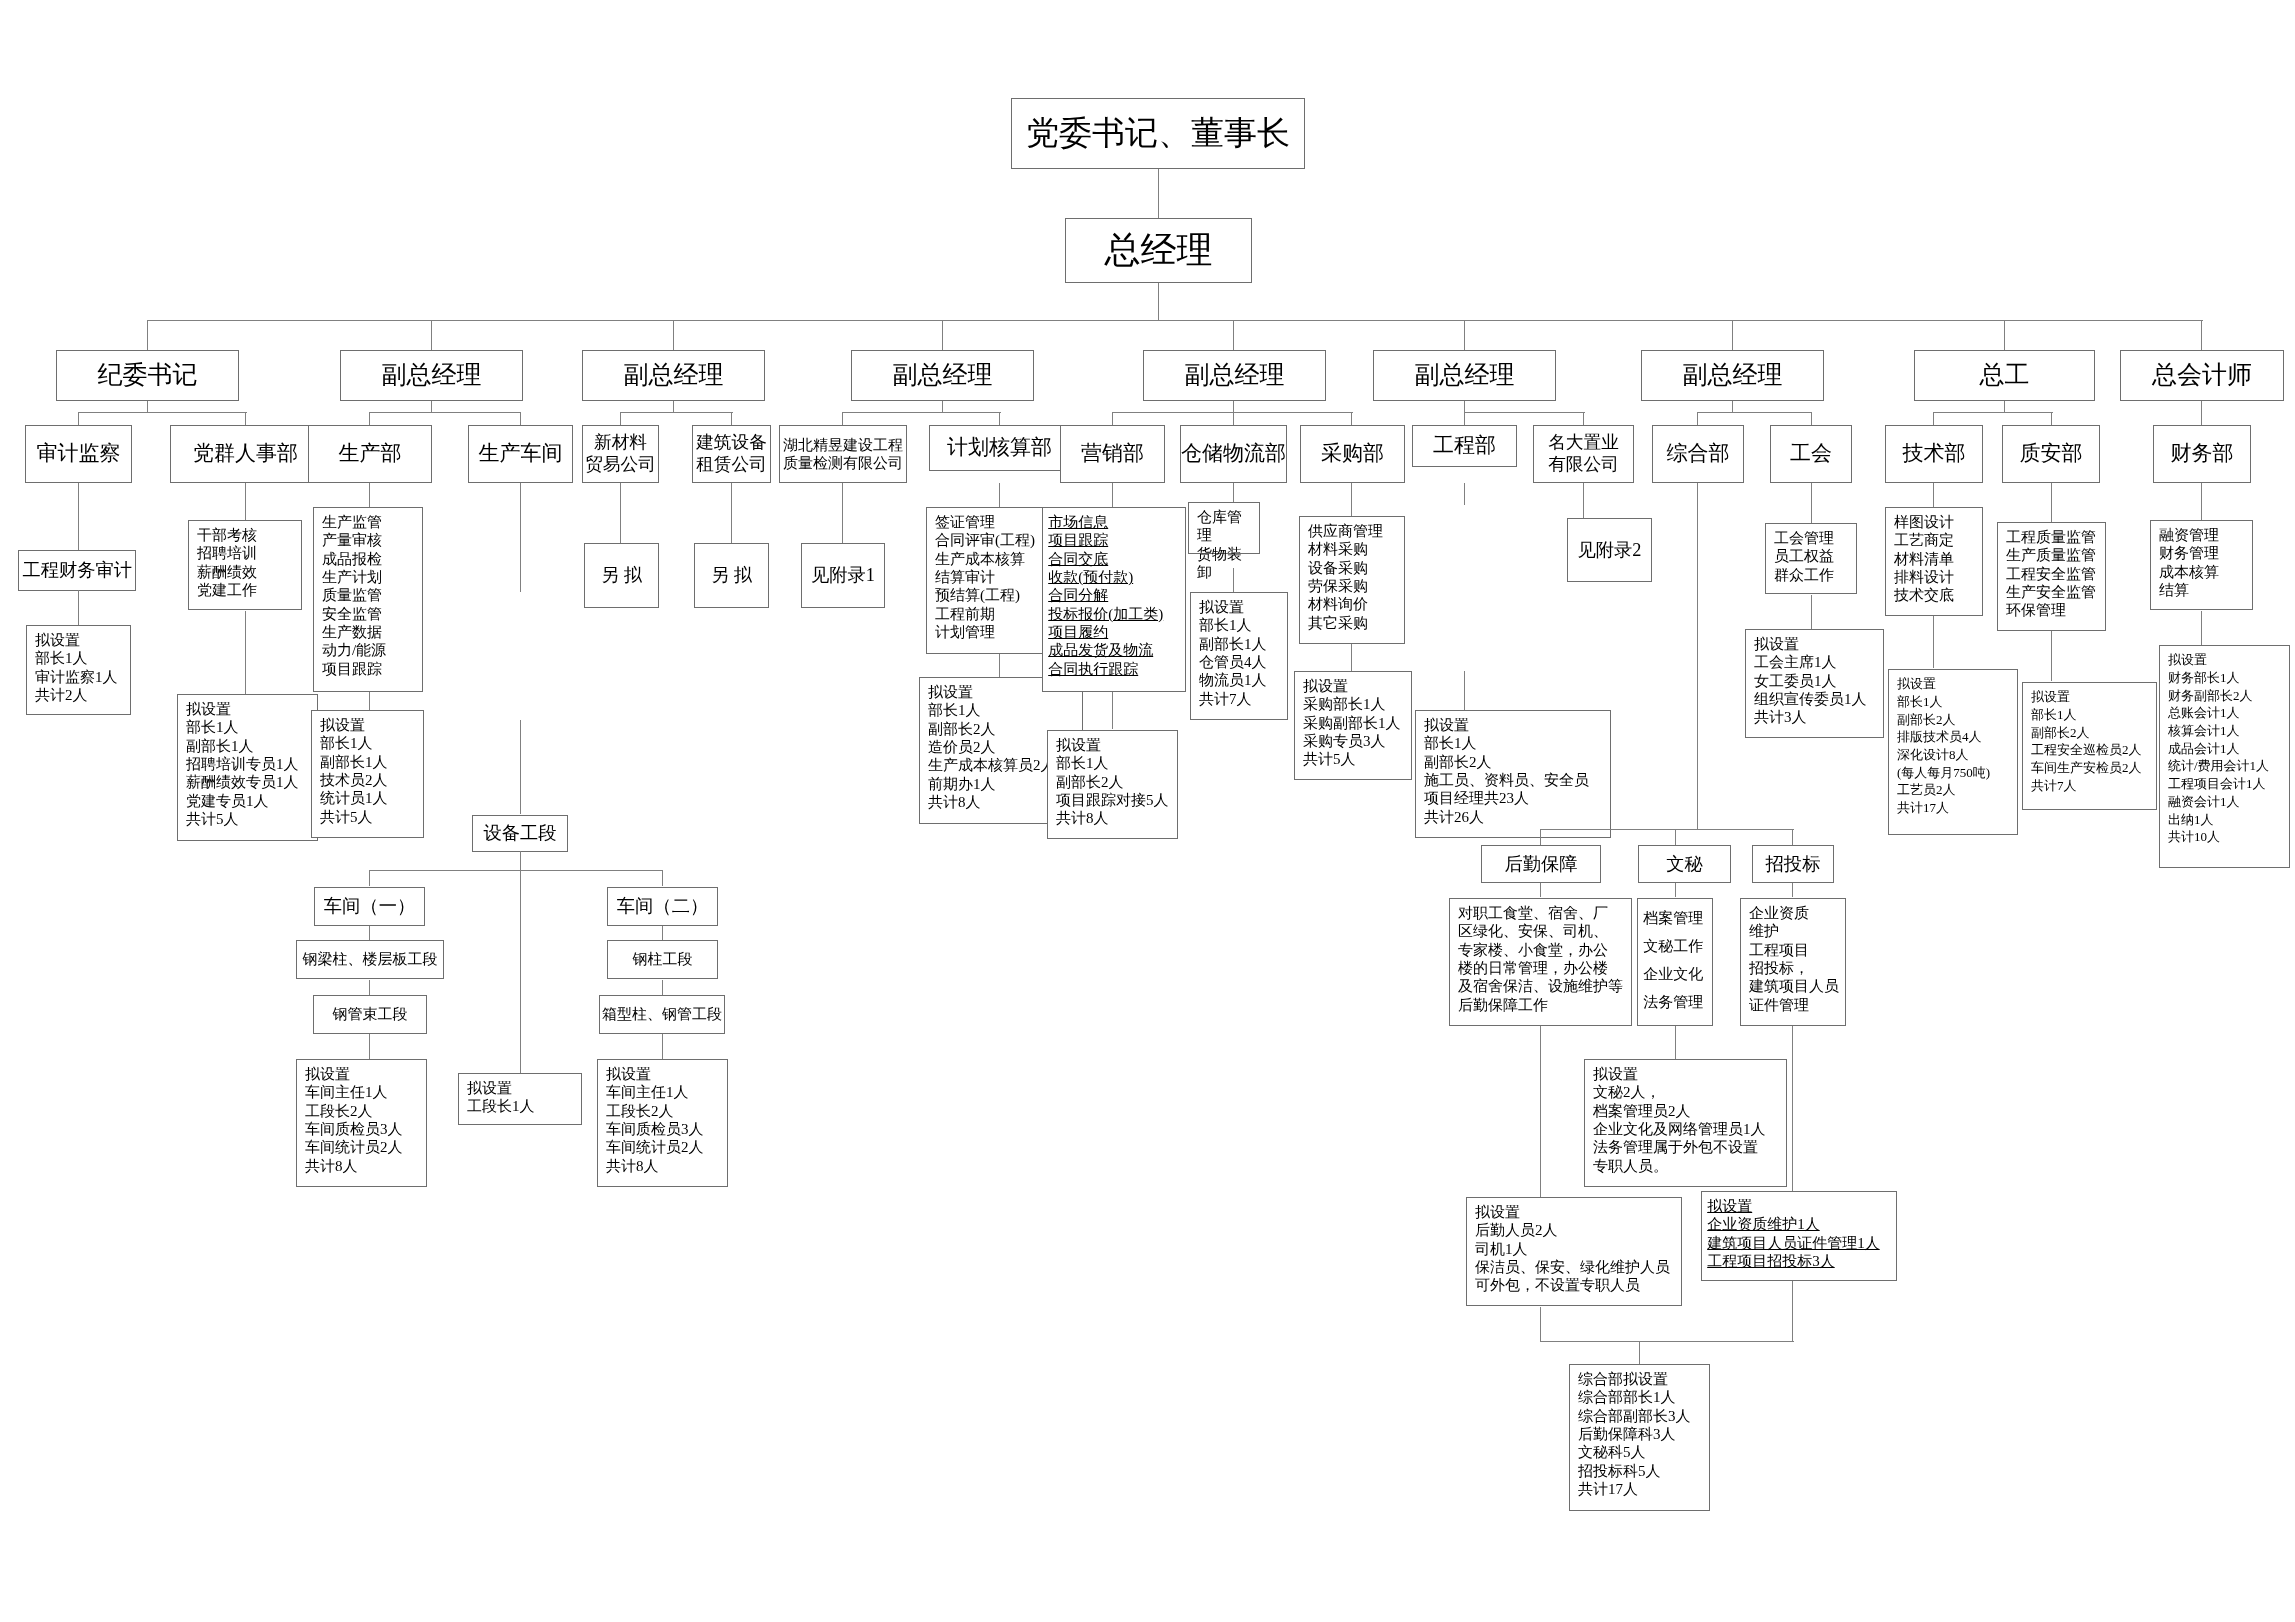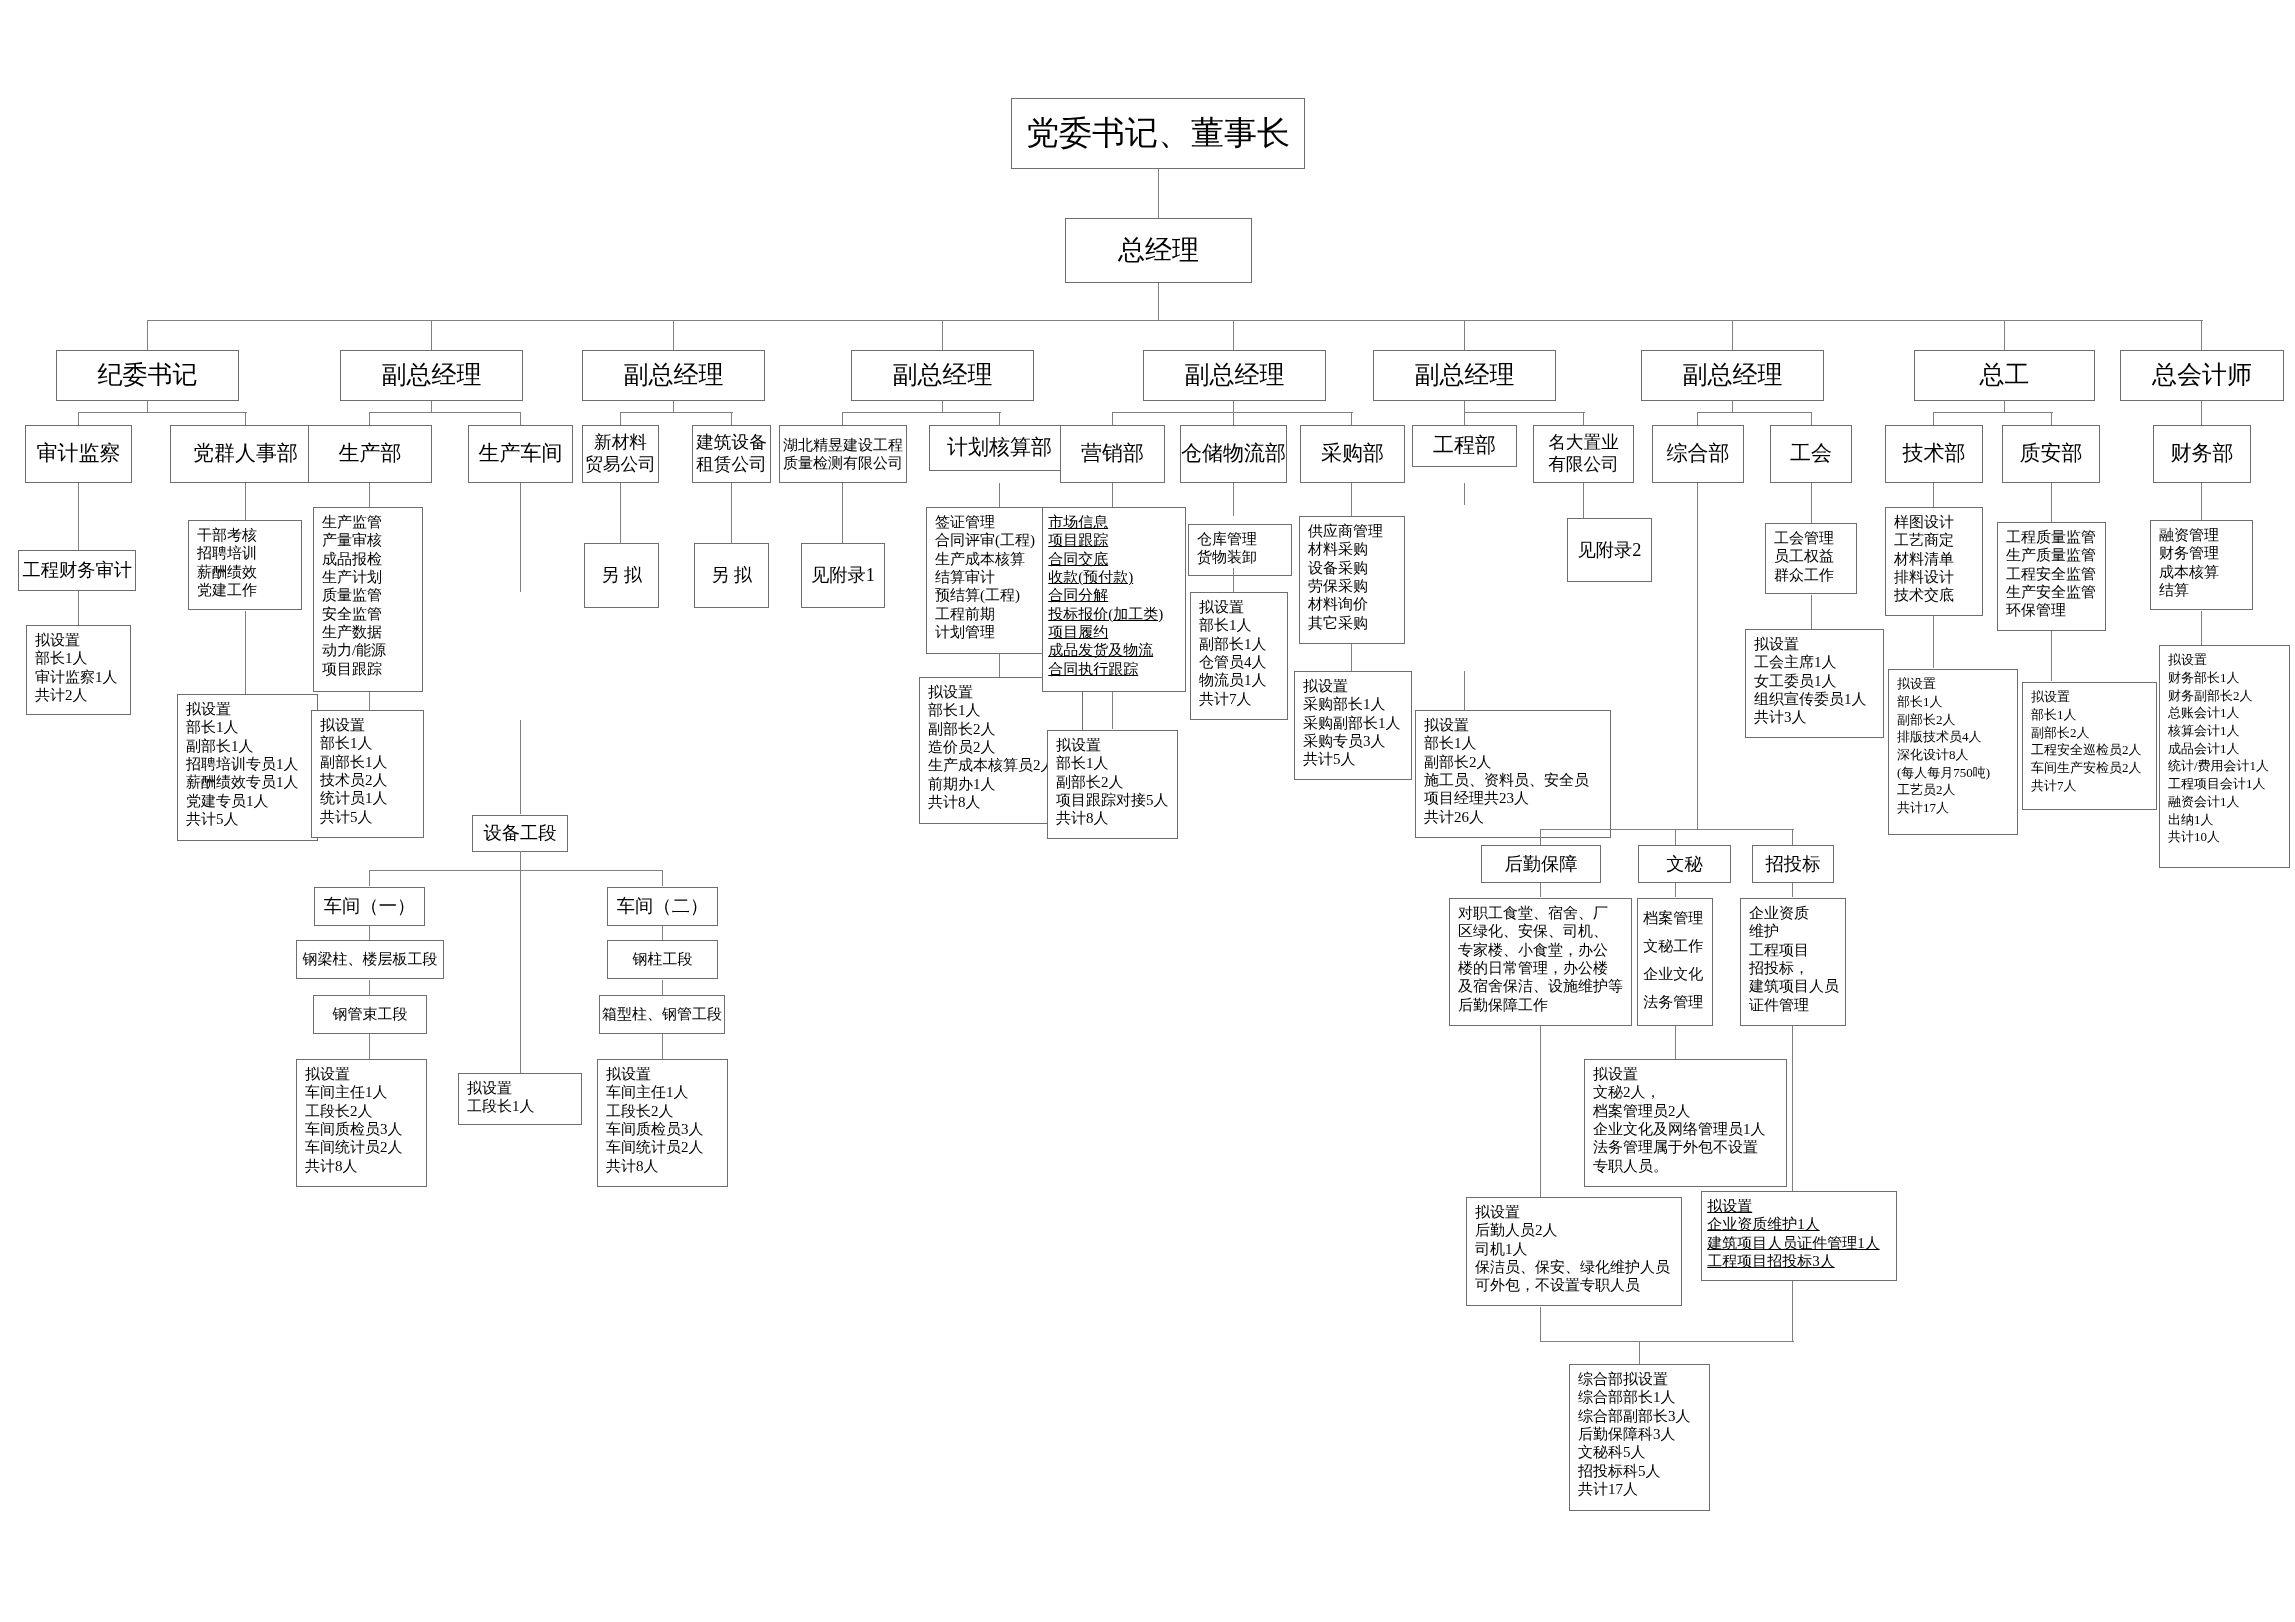--- a/index.html
+++ b/index.html
@@ -6,21 +6,21 @@
   .canvas{position:relative;width:2295px;height:1623px;background:#fff;overflow:hidden;
           font-family:"Liberation Serif","DejaVu Serif",serif;color:#000;}
   .box{position:absolute;box-sizing:border-box;border:1.3px solid #6e6e6e;background:#fff;}
   .node{display:flex;align-items:center;justify-content:center;text-align:center;
         white-space:pre-line;line-height:1.22;}
   .detail{font-size:15px;line-height:18.3px;padding:5.2px 5.2px 5.2px 7.9px;white-space:pre-line;text-align:left;}
   .vl,.hl{position:absolute;background:#808080;}
   .vl{width:1.3px;}
   .hl{height:1.3px;}
   .f1{font-size:33px;}
-  .f2{font-size:27px;}
+  .f2{font-size:36px;}
   .f3{font-size:25px;}
   .f4{font-size:21px;}
   .f6{font-size:17.7px;}
   .f6s{font-size:15px;}
   .f7{font-size:18.3px;}
   .fs21{font-size:13.7px;line-height:18.3px;}
   .fs20{font-size:13px;line-height:17.7px;}
   .sp{line-height:28px;padding:5.2px;}
   .p8{padding:5.2px;text-decoration:underline;}
 </style>
@@ -231,21 +231,21 @@
 成品发货及物流
 合同执行跟踪</div>
   <div class="vl" style="left:1112px;top:692px;height:37px"></div>
   <div class="box detail" style="left:1047px;top:730px;width:131px;height:109px">拟设置
 部长1人
 副部长2人
 项目跟踪对接5人
 共计8人</div>
 
   <div class="vl" style="left:1233px;top:483px;height:33px"></div>
-  <div class="box detail" style="left:1188px;top:524px;width:104px;height:52px">仓库管理
+  <div class="box detail" style="left:1188px;top:502px;width:72px;height:52px">仓库管理
 货物装卸</div>
   <div class="vl" style="left:1233px;top:568px;height:24px"></div>
   <div class="box detail" style="left:1190px;top:592px;width:98px;height:128px">拟设置
 部长1人
 副部长1人
 仓管员4人
 物流员1人
 共计7人</div>
 
   <div class="vl" style="left:1351px;top:483px;height:33px"></div>

